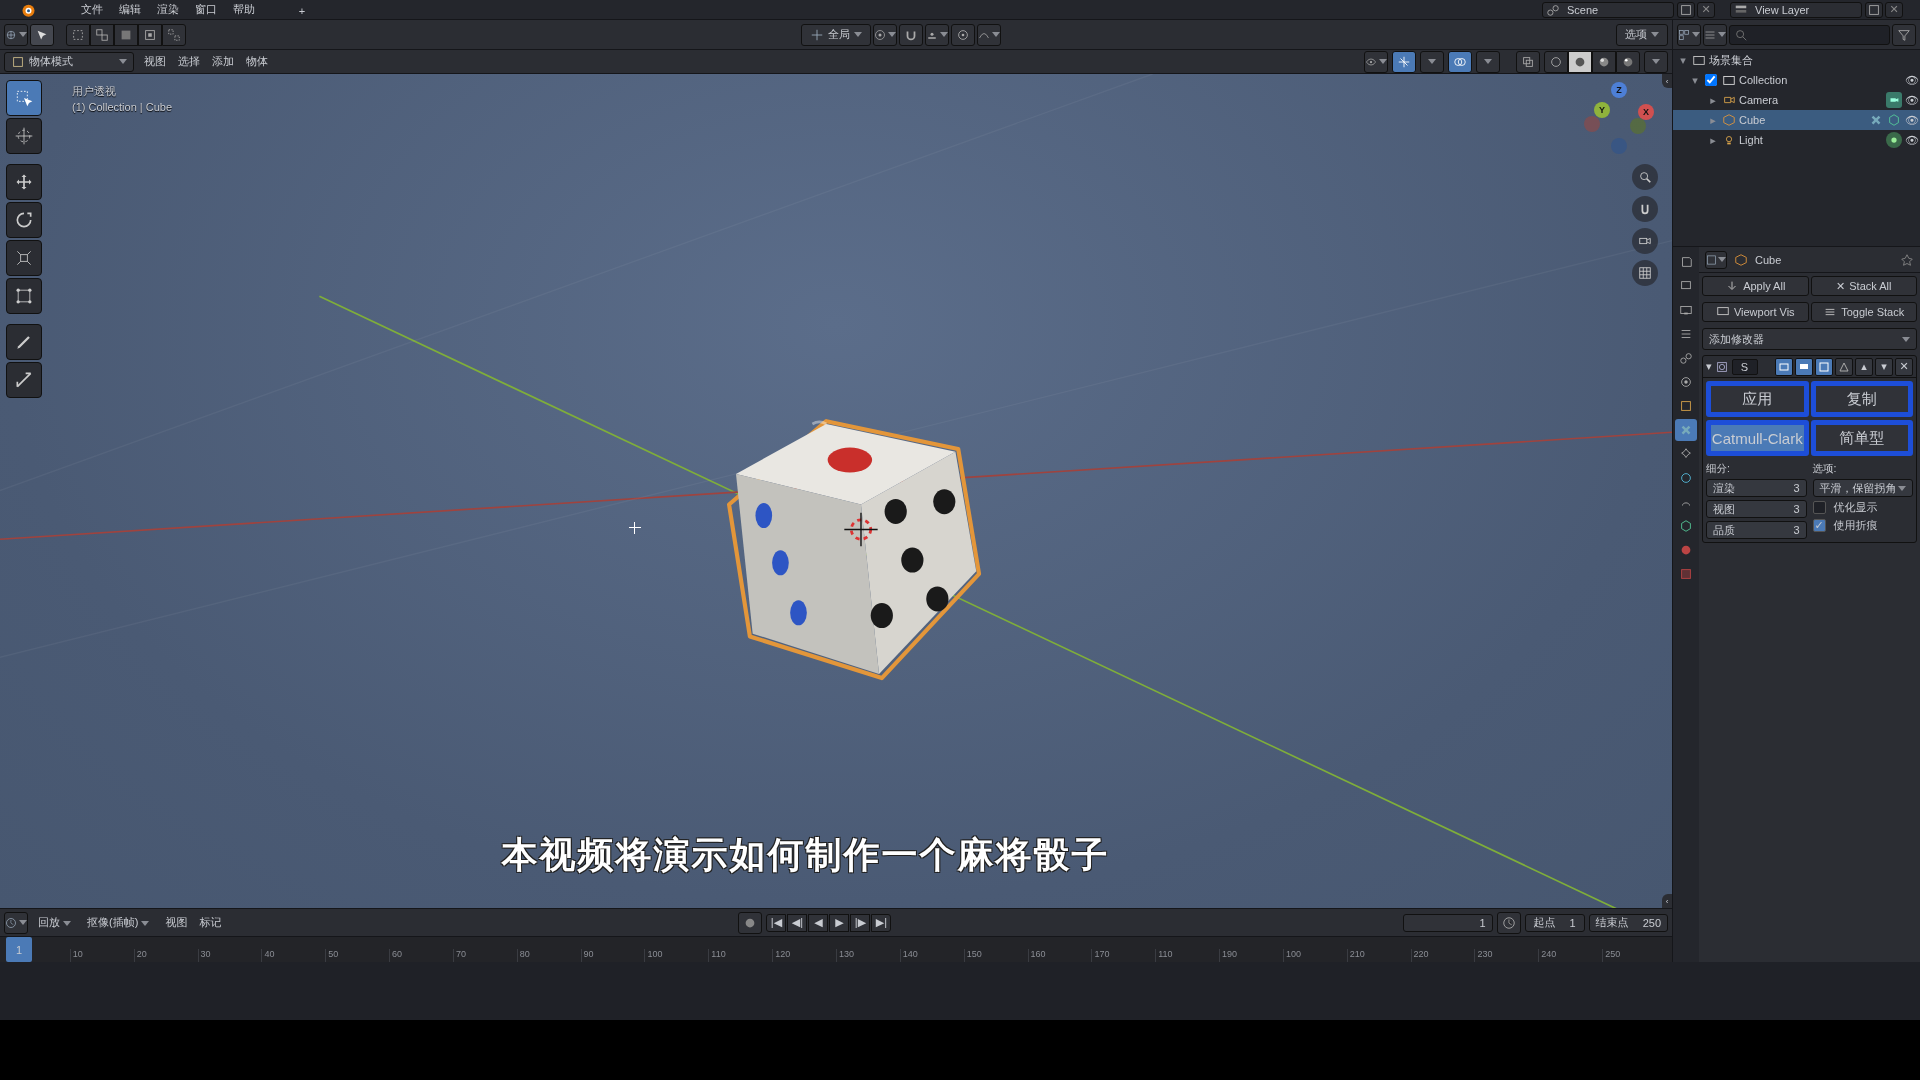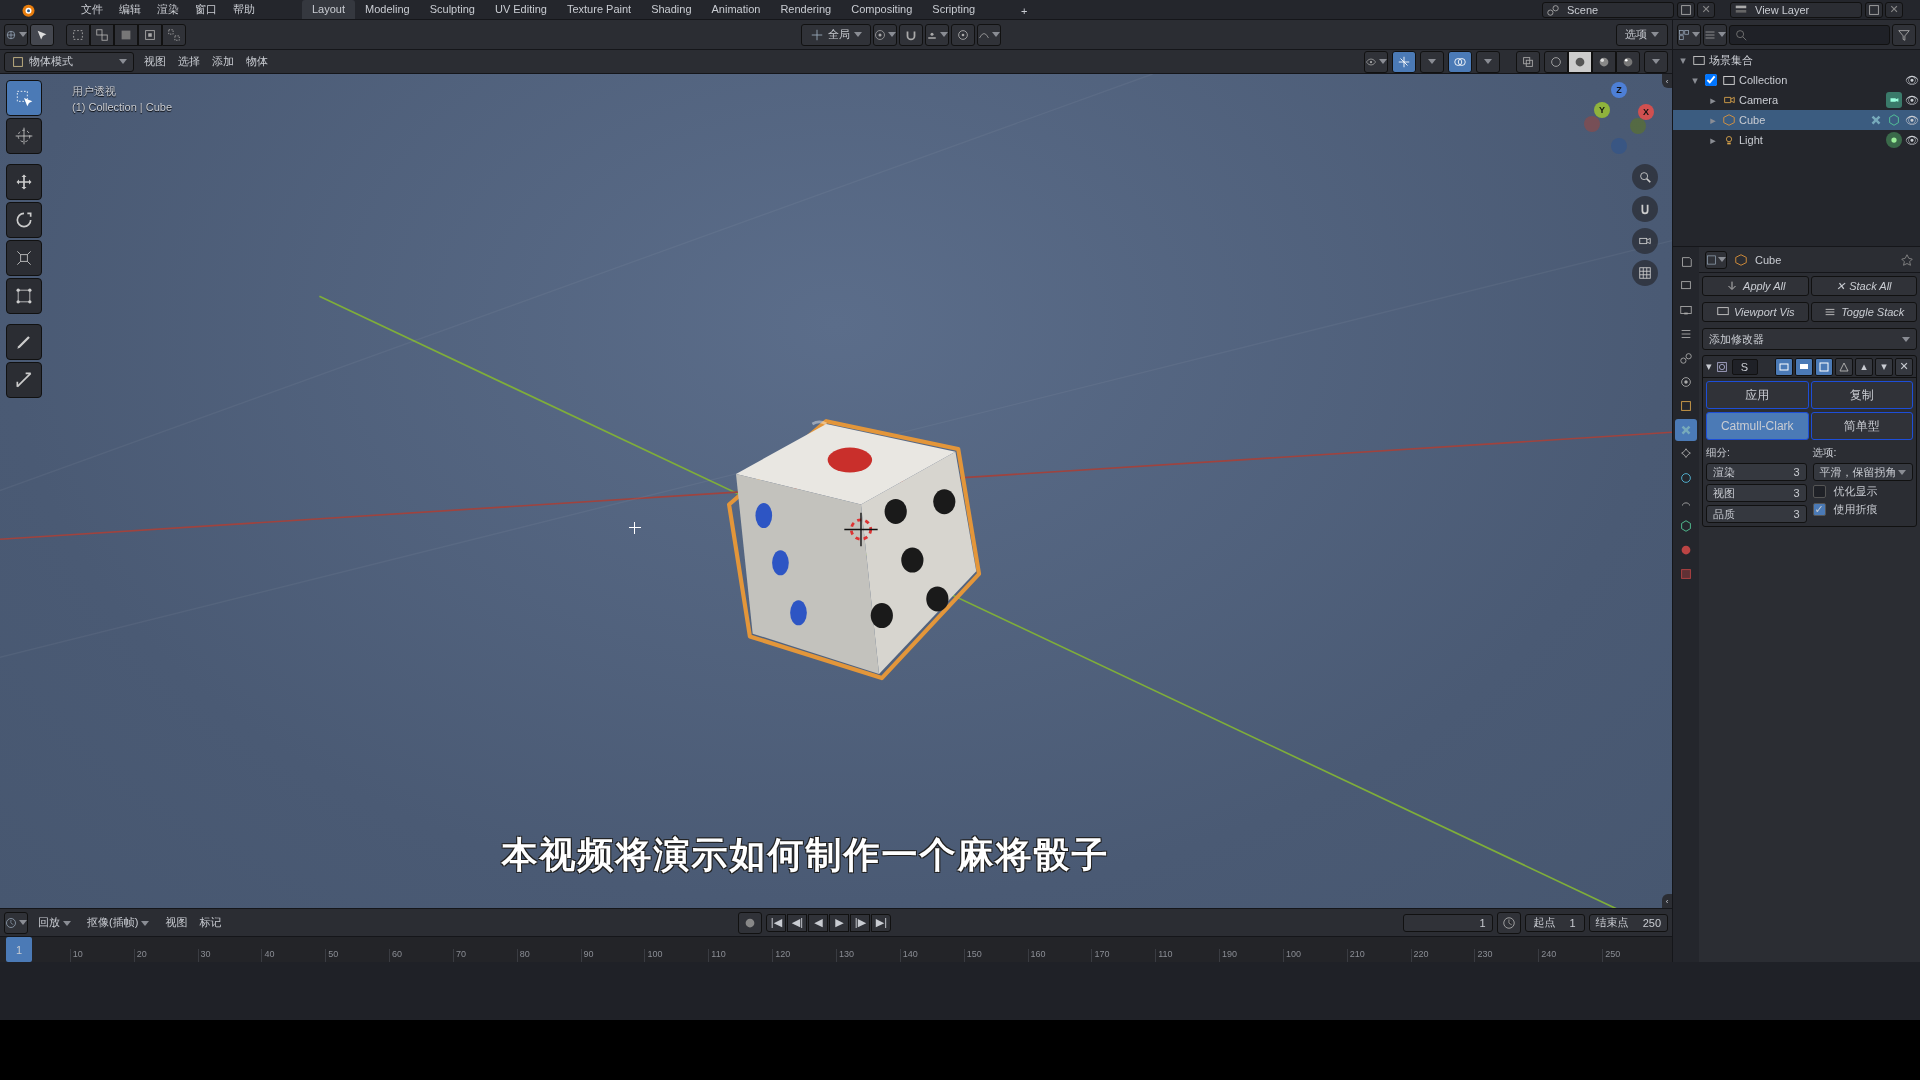--- a/index.html
+++ b/index.html
@@ -107,34 +107,34 @@
   .ol-ico{width:16px;height:16px;display:flex;align-items:center;justify-content:center;}
 
   
   .props{flex:1;display:flex;border-top:1px solid var(--border);min-height:0;}
   .prop-tabs{width:26px;background:var(--bg-850);display:flex;flex-direction:column;align-items:center;padding-top:4px;gap:2px;}
   .ptab{width:22px;height:22px;border-radius:3px;display:flex;align-items:center;justify-content:center;}
   .ptab.active{background:var(--accent);}
   .prop-body{flex:1;background:var(--bg-800);display:flex;flex-direction:column;min-width:0;}
   .prop-hdr{height:26px;display:flex;align-items:center;padding:0 6px;gap:6px;border-bottom:1px solid var(--border);}
   .pin{width:14px;height:14px;}
-  .btn-row{display:flex;gap:2px;padding:3px;font-style:italic;}
+  .btn-row{display:flex;gap:2px;padding:3px;}
   .p-btn{flex:1;height:20px;background:var(--bg-750);border:1px solid #111;border-radius:3px;display:flex;align-items:center;justify-content:center;font-size:10.5px;}
   .p-btn .x{margin-right:4px;}
   .add-mod{margin:3px;height:22px;background:var(--bg-750);border:1px solid #111;border-radius:3px;display:flex;align-items:center;padding:0 6px;justify-content:space-between;}
   .mod-panel{margin:2px 3px;background:var(--bg-800);border:1px solid #111;border-radius:3px;}
   .mod-head{height:22px;display:flex;align-items:center;padding:0 3px;gap:2px;border-bottom:1px solid #111;}
   .mod-head .tog{width:18px;height:18px;background:var(--bg-700);border:1px solid #111;border-radius:2px;display:flex;align-items:center;justify-content:center;}
   .mod-head .tog.on{background:var(--accent);}
   .mod-head .mh-spacer{flex:1;}
   .mod-head input{width:26px;height:16px;background:var(--bg-900);border:1px solid #111;border-radius:2px;text-align:center;}
   .mod-row{display:flex;align-items:center;gap:4px;margin-bottom:3px;}
   .num-field{flex:1;height:18px;background:var(--bg-700);border:1px solid #111;border-radius:3px;display:flex;align-items:center;justify-content:space-between;padding:0 6px;font-size:10.5px;}
   .pill-row{display:flex;gap:2px;margin:3px;}
-  .pill{flex:1;height:28px;border:1px solid #1d4ed8;border-radius:3px;display:flex;align-items:center;justify-content:center;font-size:12px;background:var(--bg-750);}
+  .pill{flex:1;height:36px;border:5px solid #1d4ed8;border-radius:3px;display:flex;align-items:center;justify-content:center;font-size:15px;background:var(--bg-750);}
   .pill.active{background:var(--accent);}
   .two-col{display:flex;gap:6px;padding:0 3px;}
   .two-col>div{flex:1;}
   .chk{width:13px;height:13px;border:1px solid #555;border-radius:2px;display:inline-flex;align-items:center;justify-content:center;margin-right:4px;background:var(--bg-900);}
   .chk.on{background:var(--accent);}
 
   
   .timeline-hdr{height:28px;background:var(--bg-800);border-top:1px solid var(--border);display:flex;align-items:center;padding:0 4px;gap:4px;}
   .timeline-hdr .tmenu{padding:3px 6px;}
   .timeline-hdr .tspacer{flex:1;}
@@ -168,32 +168,20 @@
           <circle cx="14" cy="13" r="8" fill="#e87d0d"></circle>
           <circle cx="14" cy="13" r="4" fill="#fff"></circle>
           <circle cx="14" cy="13" r="2" fill="#265787"></circle>
         </svg>
     <div id="top-menus" class="row">
           <div class="menu-item">文件</div>
           <div class="menu-item">编辑</div>
           <div class="menu-item">渲染</div>
           <div class="menu-item">窗口</div>
           <div class="menu-item">帮助</div>
-        </div>
-    <div class="workspaces" id="workspaces">
-          <div class="ws-tab active">Layout</div>
-          <div class="ws-tab">Modeling</div>
-          <div class="ws-tab">Sculpting</div>
-          <div class="ws-tab">UV Editing</div>
-          <div class="ws-tab">Texture Paint</div>
-          <div class="ws-tab">Shading</div>
-          <div class="ws-tab">Animation</div>
-          <div class="ws-tab">Rendering</div>
-          <div class="ws-tab">Compositing</div>
-          <div class="ws-tab">Scripting</div>
         </div>
     <div class="ws-add">+</div>
 
     <div class="top-right">
       <div class="scene-field">
         <div class="sf-btn">
               <svg class="ico" viewBox="0 0 16 16">
                 <circle cx="5" cy="11" r="3" fill="none" stroke="#aaa"></circle>
                 <circle cx="11" cy="6" r="3" fill="none" stroke="#aaa"></circle>
               </svg>

